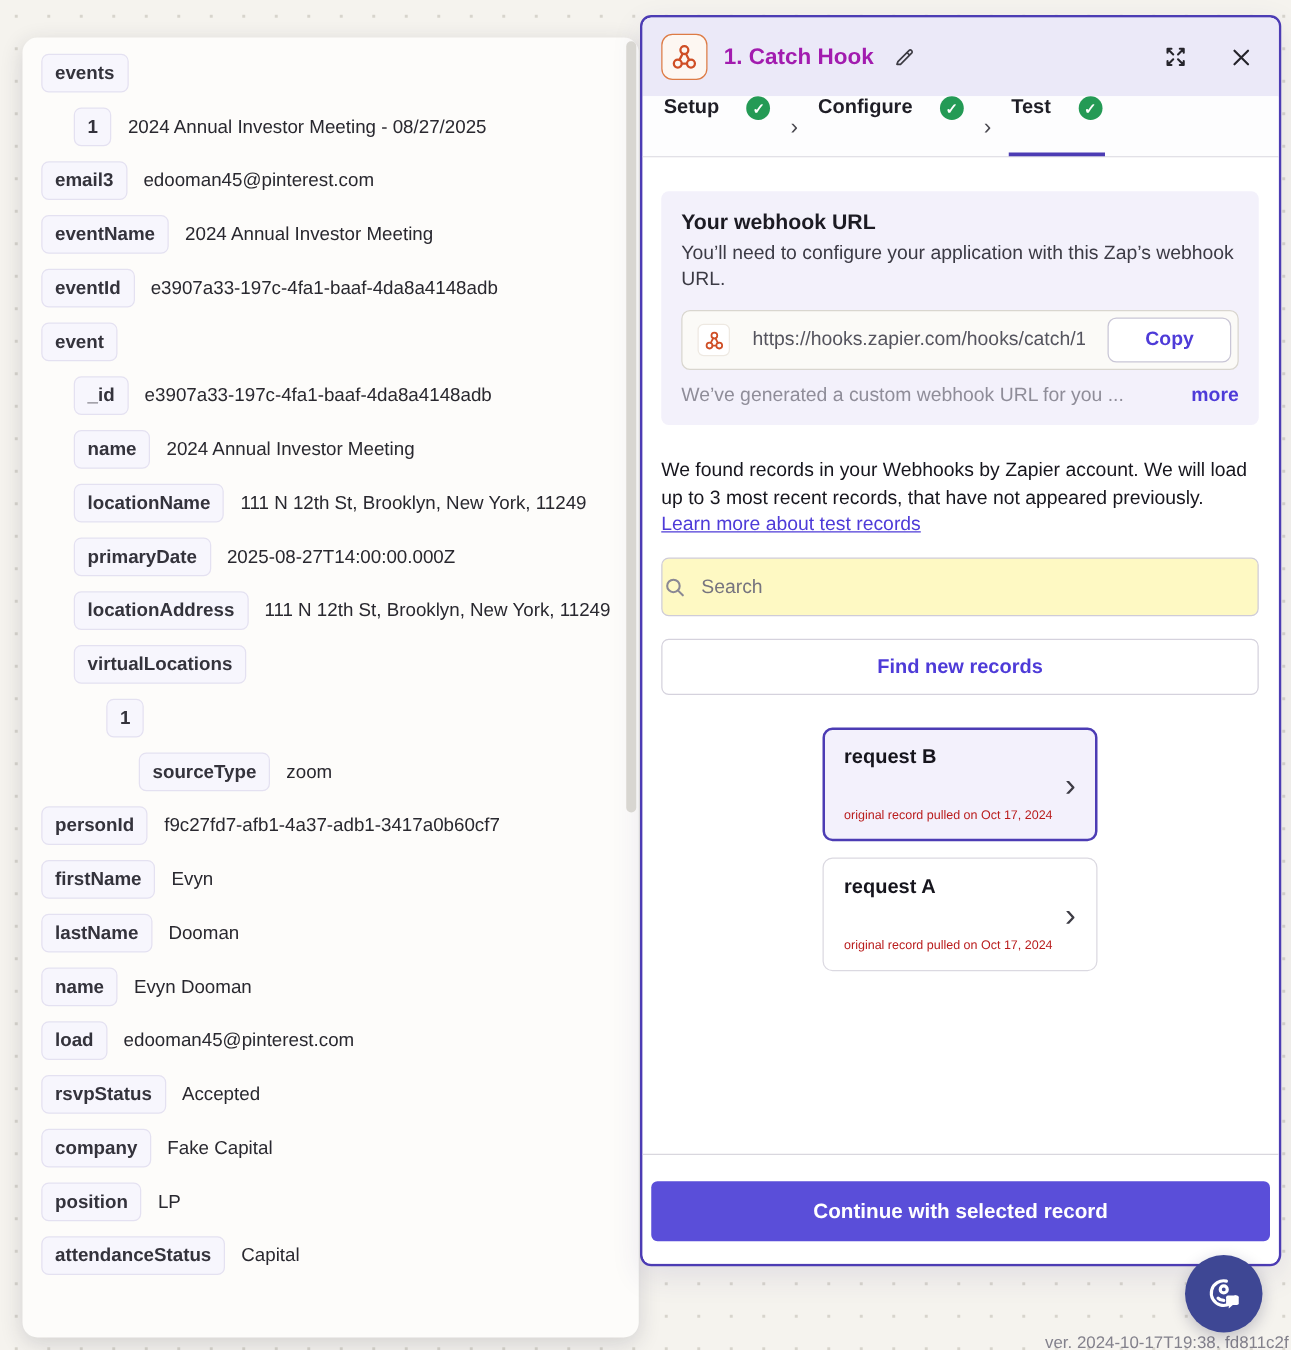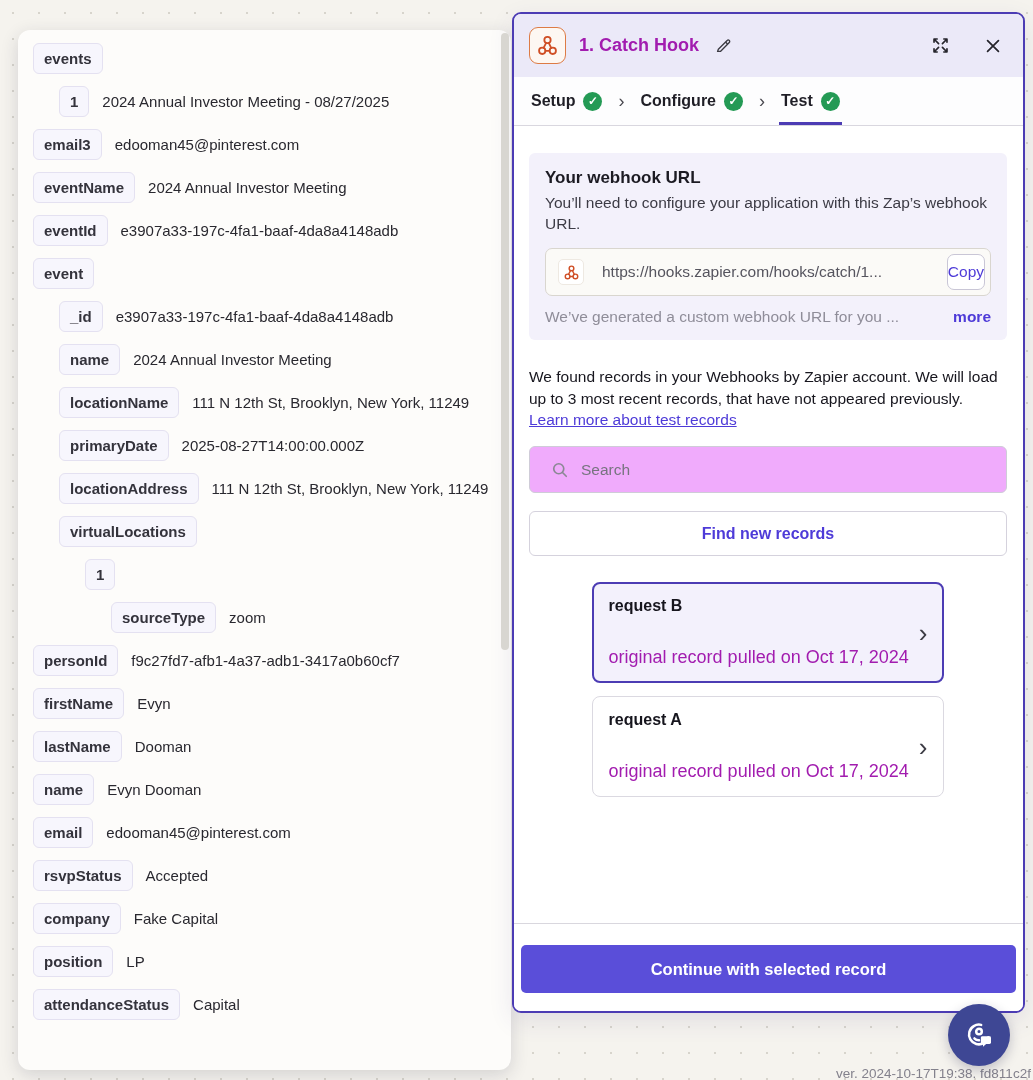--- a/index.html
+++ b/index.html
@@ -58,21 +58,21 @@
   .sp-title{font-size:18px;font-weight:700;color:#a21caf;}
   .pencil{margin-left:2px;display:flex;cursor:pointer;}
   .sp-spacer{flex:1;}
   .hd-btn{display:flex;cursor:pointer;}
   .hd-btn + .hd-btn{margin-left:19px;}
 
   .sp-tabs{
     display:flex;align-items:center;gap:15px;padding:0 17px;height:49px;
     background:#fdfdfe;border-bottom:1px solid #d9d7df;flex:0 0 auto;
   }
-  .tab{display:flex;align-items:center;gap:8px;height:100%;position:relative;cursor:pointer;}
+  .tab{display:flex;align-items:flex-start;gap:22px;height:100%;position:relative;cursor:pointer;}
   .tab-label{font-size:16px;font-weight:700;color:#1f1e26;}
   .tab.active::after{
     content:"";position:absolute;left:-2px;right:-2px;bottom:0;height:3px;background:var(--panel-border);
   }
   .check{
     width:19px;height:19px;border-radius:50%;background:var(--success);color:#fff;
     font-size:12px;font-weight:700;display:flex;align-items:center;justify-content:center;line-height:1;
   }
   .tab-sep{font-size:18px;color:#4a4950;padding:0 1px;}
 
@@ -82,54 +82,54 @@
   .wc-title{font-size:17px;font-weight:700;color:#1c1b23;margin-bottom:4px;}
   .wc-desc{font-size:15.5px;line-height:21px;color:#3c3b45;}
   .url-row{
     margin-top:14px;background:#fbfaf7;border:1px solid #d9d6cf;border-radius:7px;
     height:48px;display:flex;align-items:center;padding:0 5px 0 12px;gap:18px;
   }
   .url-icon-box{width:26px;height:26px;border-radius:5px;background:#fff;border:1px solid #eee9e2;
     display:flex;align-items:center;justify-content:center;color:var(--orange);flex:0 0 auto;}
   .url-text{flex:1;font-size:15.5px;color:#55545e;white-space:nowrap;overflow:hidden;}
   .copy-btn{
-    background:#fff;border:1px solid #c9c6d6;border-radius:7px;padding:8px 0;
-    font-family:inherit;font-size:15.5px;font-weight:400;color:var(--accent);cursor:pointer;text-align:right;
+    background:#fff;border:1px solid #c9c6d6;border-radius:7px;padding:8px 29px;
+    font-family:inherit;font-size:15.5px;font-weight:700;color:var(--accent);cursor:pointer;text-align:right;
   }
   .note-row{margin-top:12px;display:flex;justify-content:space-between;align-items:baseline;gap:10px;}
   .note-text{font-size:15.5px;color:#8f8d99;white-space:nowrap;overflow:hidden;}
   .more-link{font-size:15.5px;font-weight:700;color:var(--accent);text-decoration:none;cursor:pointer;}
 
   .intro-text{margin-top:26px;font-size:15.5px;line-height:21.5px;color:#17161e;}
   .learn-link{display:inline-block;margin-top:2px;font-size:15.5px;color:var(--accent);
     text-decoration:underline;cursor:pointer;}
 
   .search-box{
-    margin-top:17px;height:47px;border:1px solid #cfccd8;border-radius:6px;background:#f0abfc;
-    display:flex;align-items:center;gap:11px;padding:0 20px;
+    margin-top:17px;height:47px;border:1px solid #cfccd8;border-radius:6px;background:#fef9c3;
+    display:flex;align-items:center;gap:11px;padding:0 0;
   }
   .search-box input{
     border:none;outline:none;flex:1;font-family:inherit;font-size:15.5px;color:#29282f;background:transparent;
   }
   .search-box input::placeholder{color:#76747f;}
 
   .find-btn{
     margin-top:18px;width:100%;height:45px;background:#fff;border:1px solid #d5d2dd;border-radius:6px;
     font-family:inherit;font-size:16px;font-weight:700;color:var(--accent);cursor:pointer;
   }
 
   .records{margin-top:26px;display:flex;flex-direction:column;gap:13px;align-items:center;}
   .record{
     border-radius:8px;padding:14px 16px;display:flex;align-items:center;gap:10px;
     background:#fff;border:1px solid #dbd9e1;cursor:pointer;min-height:76px;
   }
   .record.selected{background:#f3f1fc;border:2px solid var(--panel-border);padding:13px 15px;}
   .rec-body{flex:1;}
   .rec-title{font-size:16px;font-weight:700;color:#16151d;margin-bottom:6px;}
-  .rec-meta{font-size:18px;color:#a21caf;margin-top:32px;}
+  .rec-meta{font-size:10px;color:#b91c1c;margin-top:32px;}
   .rec-chevron{font-size:26px;line-height:18px;color:#3d3c45;font-weight:400;}
 
   .sp-footer{
     flex:0 0 auto;border-top:1px solid #d9d7de;background:#fff;padding:21px 7px 18px;
   }
   .continue-btn{
     width:100%;height:48px;background:#5a4ed9;border:none;border-radius:5px;
     font-family:inherit;font-size:16.5px;font-weight:700;color:#fff;cursor:pointer;
   }
 
@@ -209,21 +209,21 @@
       </div>
       <div class="prow" style="margin-left: 0px;">
         <span class="pill">lastName</span>
         <span class="pval">Dooman</span>
       </div>
       <div class="prow" style="margin-left: 0px;">
         <span class="pill">name</span>
         <span class="pval">Evyn Dooman</span>
       </div>
       <div class="prow" style="margin-left: 0px;">
-        <span class="pill">email</span>
+        <span class="pill">load</span>
         <span class="pval">edooman45@pinterest.com</span>
       </div>
       <div class="prow" style="margin-left: 0px;">
         <span class="pill">rsvpStatus</span>
         <span class="pval">Accepted</span>
       </div>
       <div class="prow" style="margin-left: 0px;">
         <span class="pill">company</span>
         <span class="pval">Fake Capital</span>
       </div>

